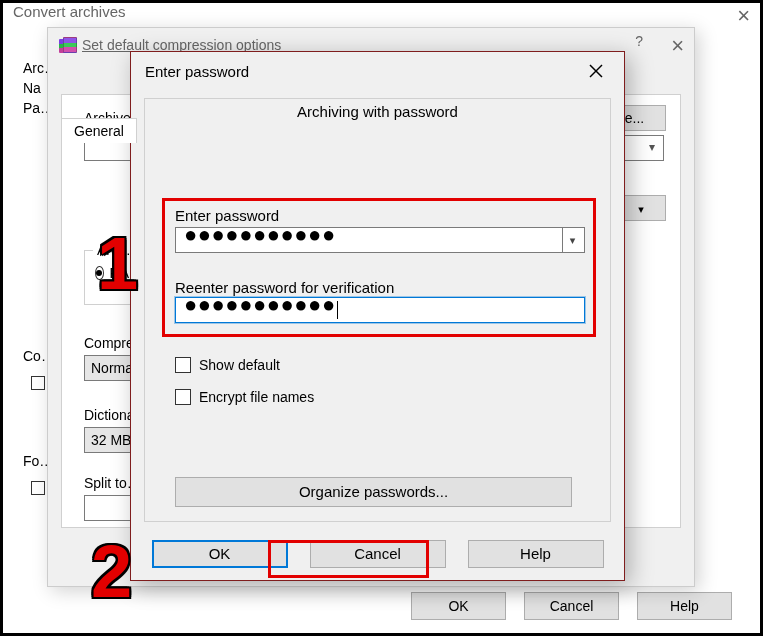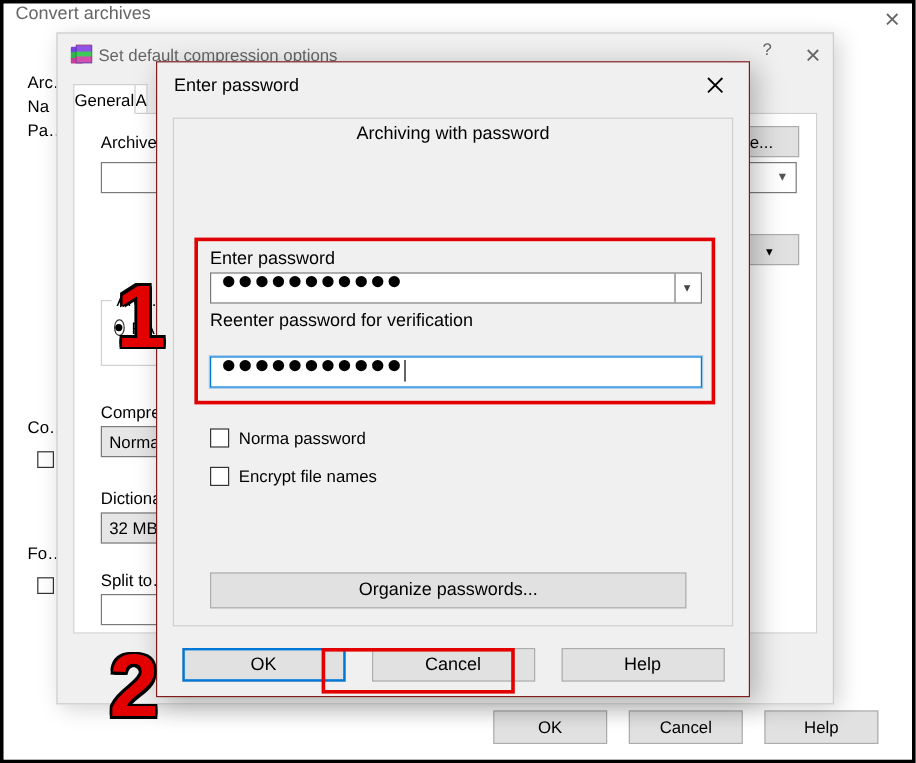--- a/index.html
+++ b/index.html
@@ -14,28 +14,28 @@
   .convert-side { position: absolute; left: 20px; top: 57px; }
   .convert-side div { color: #000; margin-bottom: 4px; }
   .co-label { position: absolute; left: 20px; font-size: 14px; }
   .co-check { position: absolute; left: 28px; width: 14px; height: 14px; border: 1px solid #333; background: #fff; }
   .bottom-bar { position: absolute; left: 0; right: 0; bottom: 0; height: 56px; border-top: 1px solid transparent; display: flex; justify-content: flex-end; align-items: center; gap: 18px; padding-right: 28px; }
   .bottom-bar .btn { width: 95px; height: 28px; background: #e1e1e1; border: 1px solid #adadad; text-align: center; line-height: 26px; }
 
   
   .win-compress { position: absolute; left: 44px; top: 24px; width: 648px; height: 560px; background: #f0f0f0; border: 1px solid #ccc; box-shadow: 4px 4px 18px rgba(0,0,0,.18); }
   .win-compress .titlebar2 { display: flex; align-items: center; justify-content: space-between; height: 35px; padding: 0 10px; color: #666; }
-  .titlebar2 .tl { display: flex; align-items: center; gap: 6px; font-size: 15px; }
+  .titlebar2 .tl { display: flex; gap: 6px; font-size: 15px; text-decoration: underline; }
   .titlebar2 .right { display: flex; gap: 28px; font-size: 18px; }
   .winrar-icon { width: 18px; height: 18px; display: inline-block; position: relative; }
   .winrar-icon::before { content:""; position:absolute; left:1px; top:2px; width:10px; height:14px; background: linear-gradient(#7b3fe4 0 33%, #2bb34a 33% 66%, #c23f9b 66% 100%); border-radius: 1px; }
   .winrar-icon::after { content:""; position:absolute; left:5px; top:0; width:12px; height:14px; background: linear-gradient(#8e54e8 0 33%, #3cc95a 33% 66%, #d24fad 66% 100%); border: 1px solid rgba(0,0,0,.25); border-radius: 1px; }
 
   .compress-tabs { position: absolute; left: 13px; top: 42px; display: flex; }
-  .compress-tabs .tab { padding: 4px 0; border: 1px solid #d0d0d0; border-bottom: none; background: #fff; margin-right: -1px; }
+  .compress-tabs .tab { padding: 4px 12px; border: 1px solid #d0d0d0; border-bottom: none; background: #fff; margin-right: -1px; margin-top: 48px; }
   .tab.active { background: #fff; z-index: 2; }
   .tab-panel { position: absolute; left: 13px; top: 66px; right: 13px; bottom: 58px; background: #fff; border: 1px solid #d0d0d0; }
 
   .cp-label { position: absolute; left: 22px; font-size: 14px; }
   .cp-input { position: absolute; left: 22px; height: 26px; background: #fff; border: 1px solid #7a7a7a; }
   .cp-input.withdrop::after { content: "▾"; position: absolute; right: 8px; top: 4px; color: #555; font-size: 12px; }
   .cp-btn { position: absolute; height: 26px; background: #e1e1e1; border: 1px solid #adadad; text-align: center; line-height: 24px; font-size: 14px; }
 
   .cp-fieldset { position: absolute; left: 22px; border: 1px solid #d0d0d0; padding: 14px 10px 10px; }
   .cp-fieldset .legend { position: absolute; top: -9px; left: 8px; background: #fff; padding: 0 4px; font-size: 14px; }
@@ -173,28 +173,28 @@
     <div class="pass-header">Archiving with password</div>
 
     <div class="red-frame"></div>
 
     <span class="field-label" style="top:108px;">Enter password</span>
     <div class="field-input" style="top:128px; width:410px;">
       <span class="dots">●●●●●●●●●●●</span>
       <span class="drop">▾</span>
     </div>
 
-    <span class="field-label" style="top:160px;">Reenter password for verification</span>
+    <span class="field-label" style="top:180px;">Reenter password for verification</span>
     <div class="field-input focus" style="top:198px; width:410px;">
       <span class="dots">●●●●●●●●●●●</span><span class="caret"></span>
     </div>
 
     <div class="chk-row" style="top:258px;">
       <span class="chk"></span>
-      <span>Norma password</span>
+      <span>Show default</span>
     </div>
     <div class="chk-row" style="top:290px;">
       <span class="chk"></span>
       <span>Encrypt file names</span>
     </div>
 
     <div class="org-btn" style="top:378px;">Organize passwords...</div>
   </div>
 
   <div class="pass-bottom">

